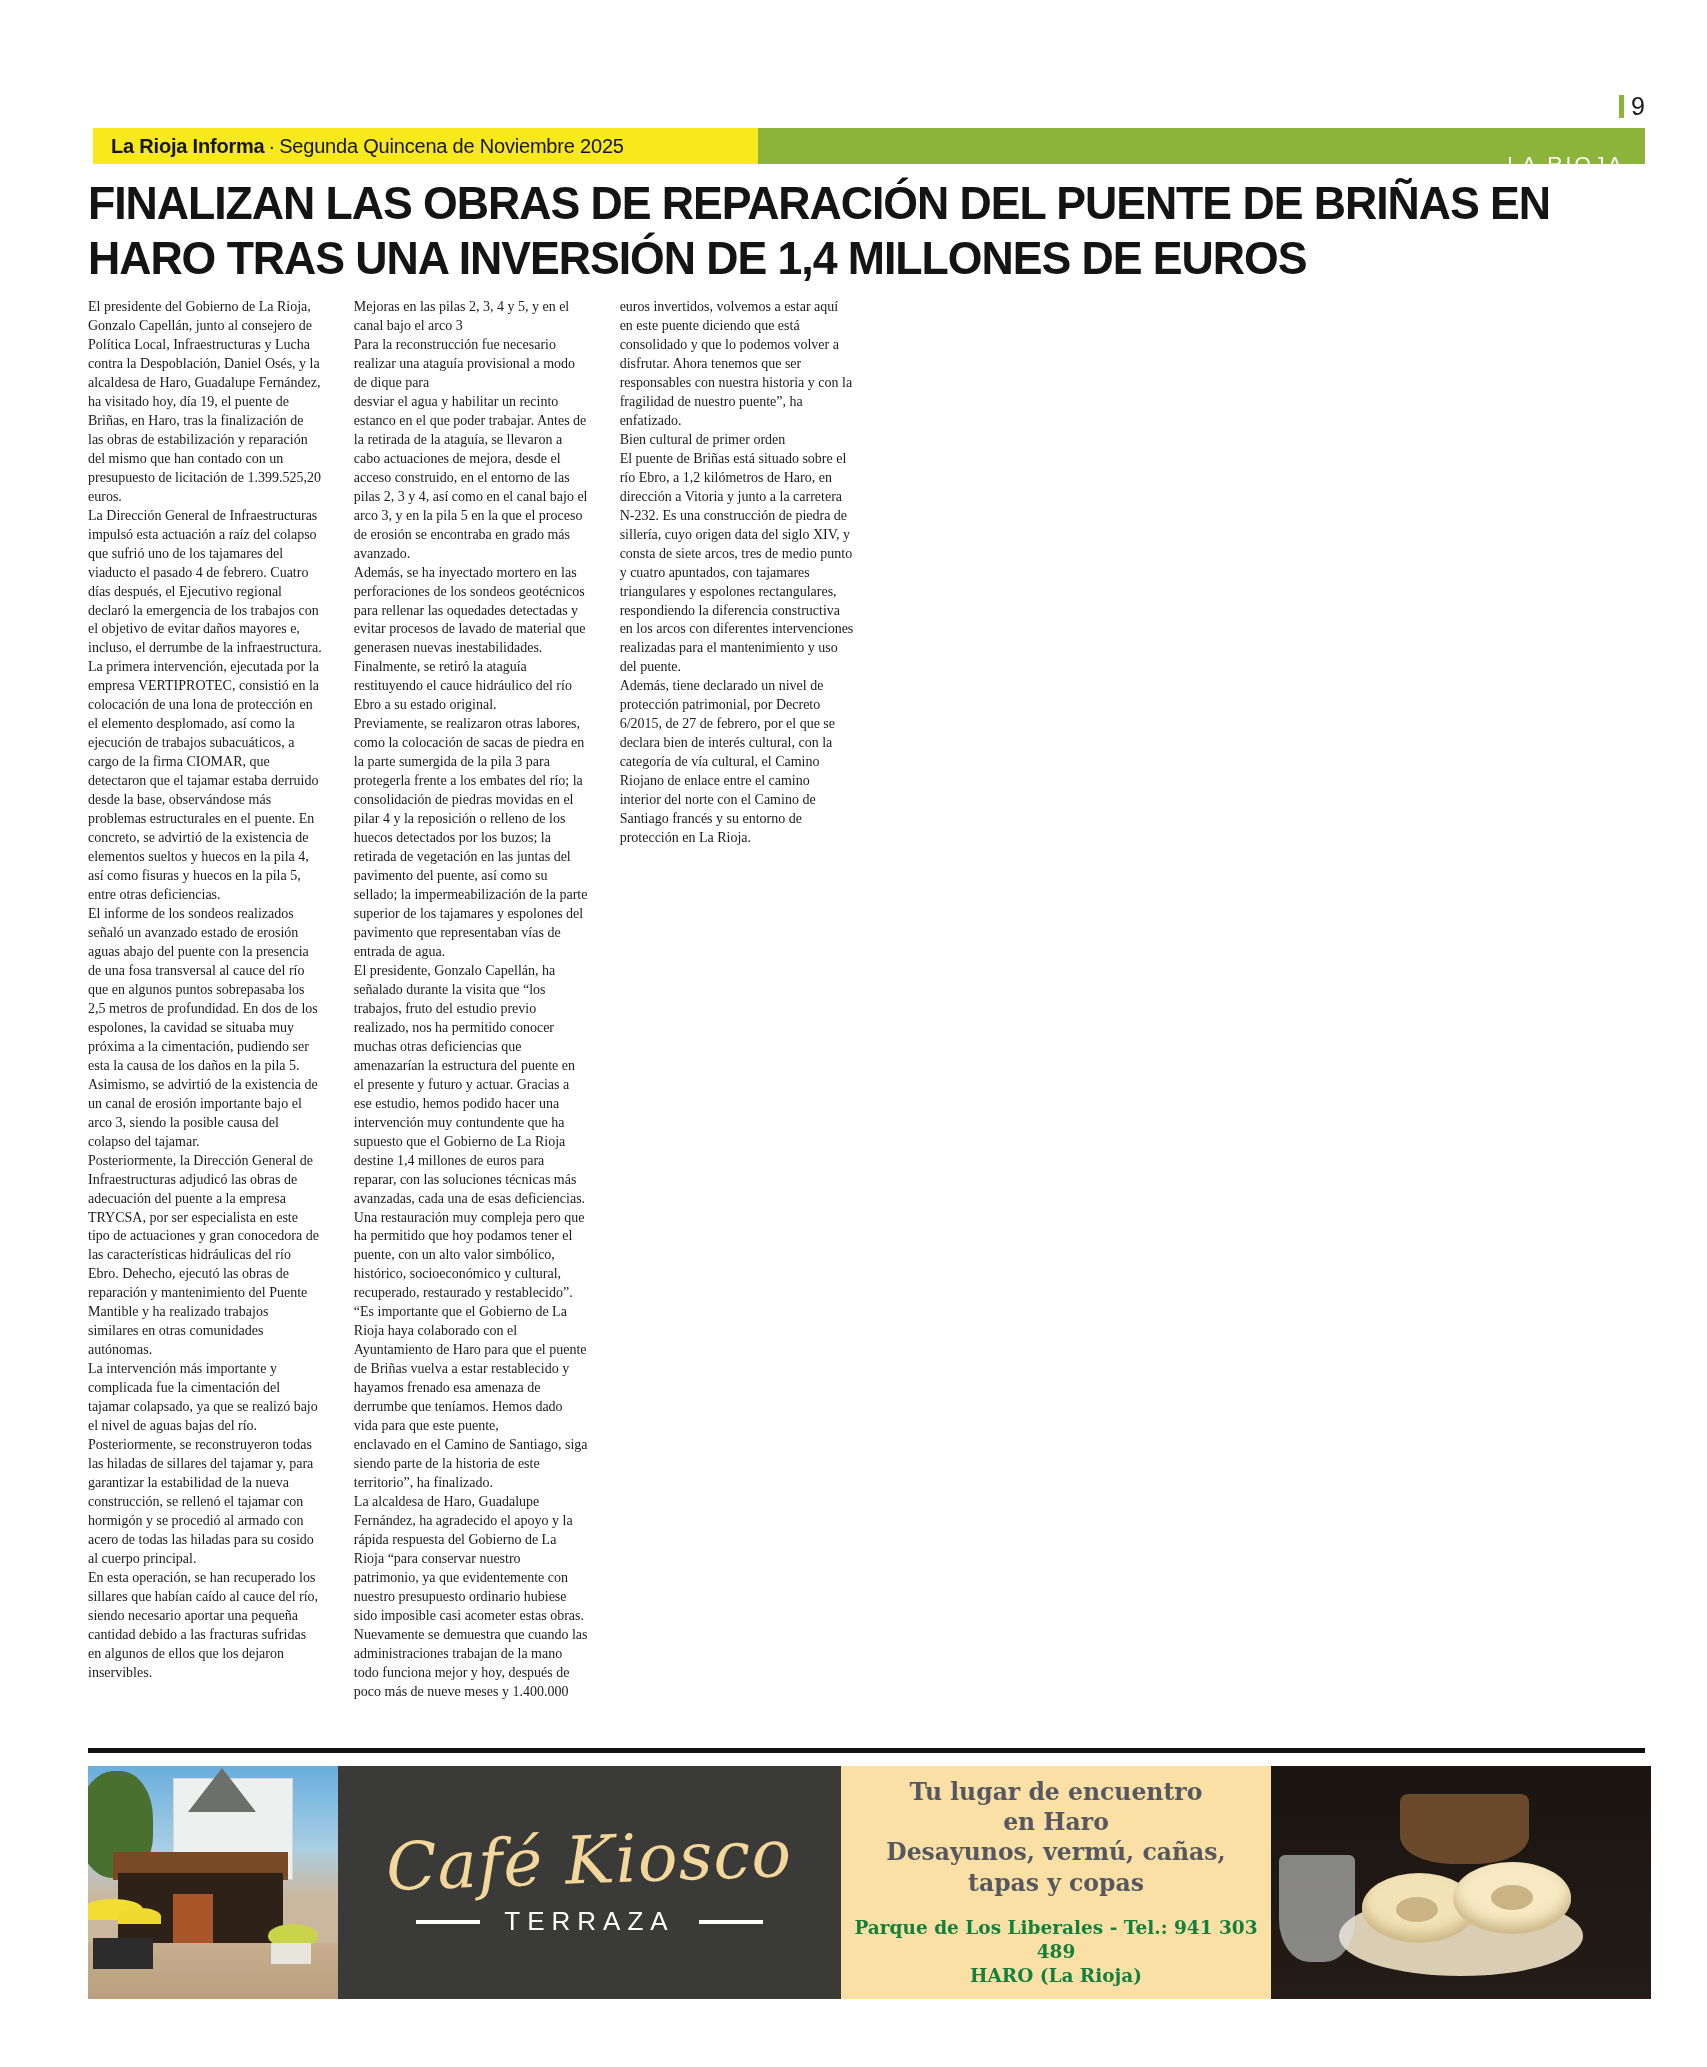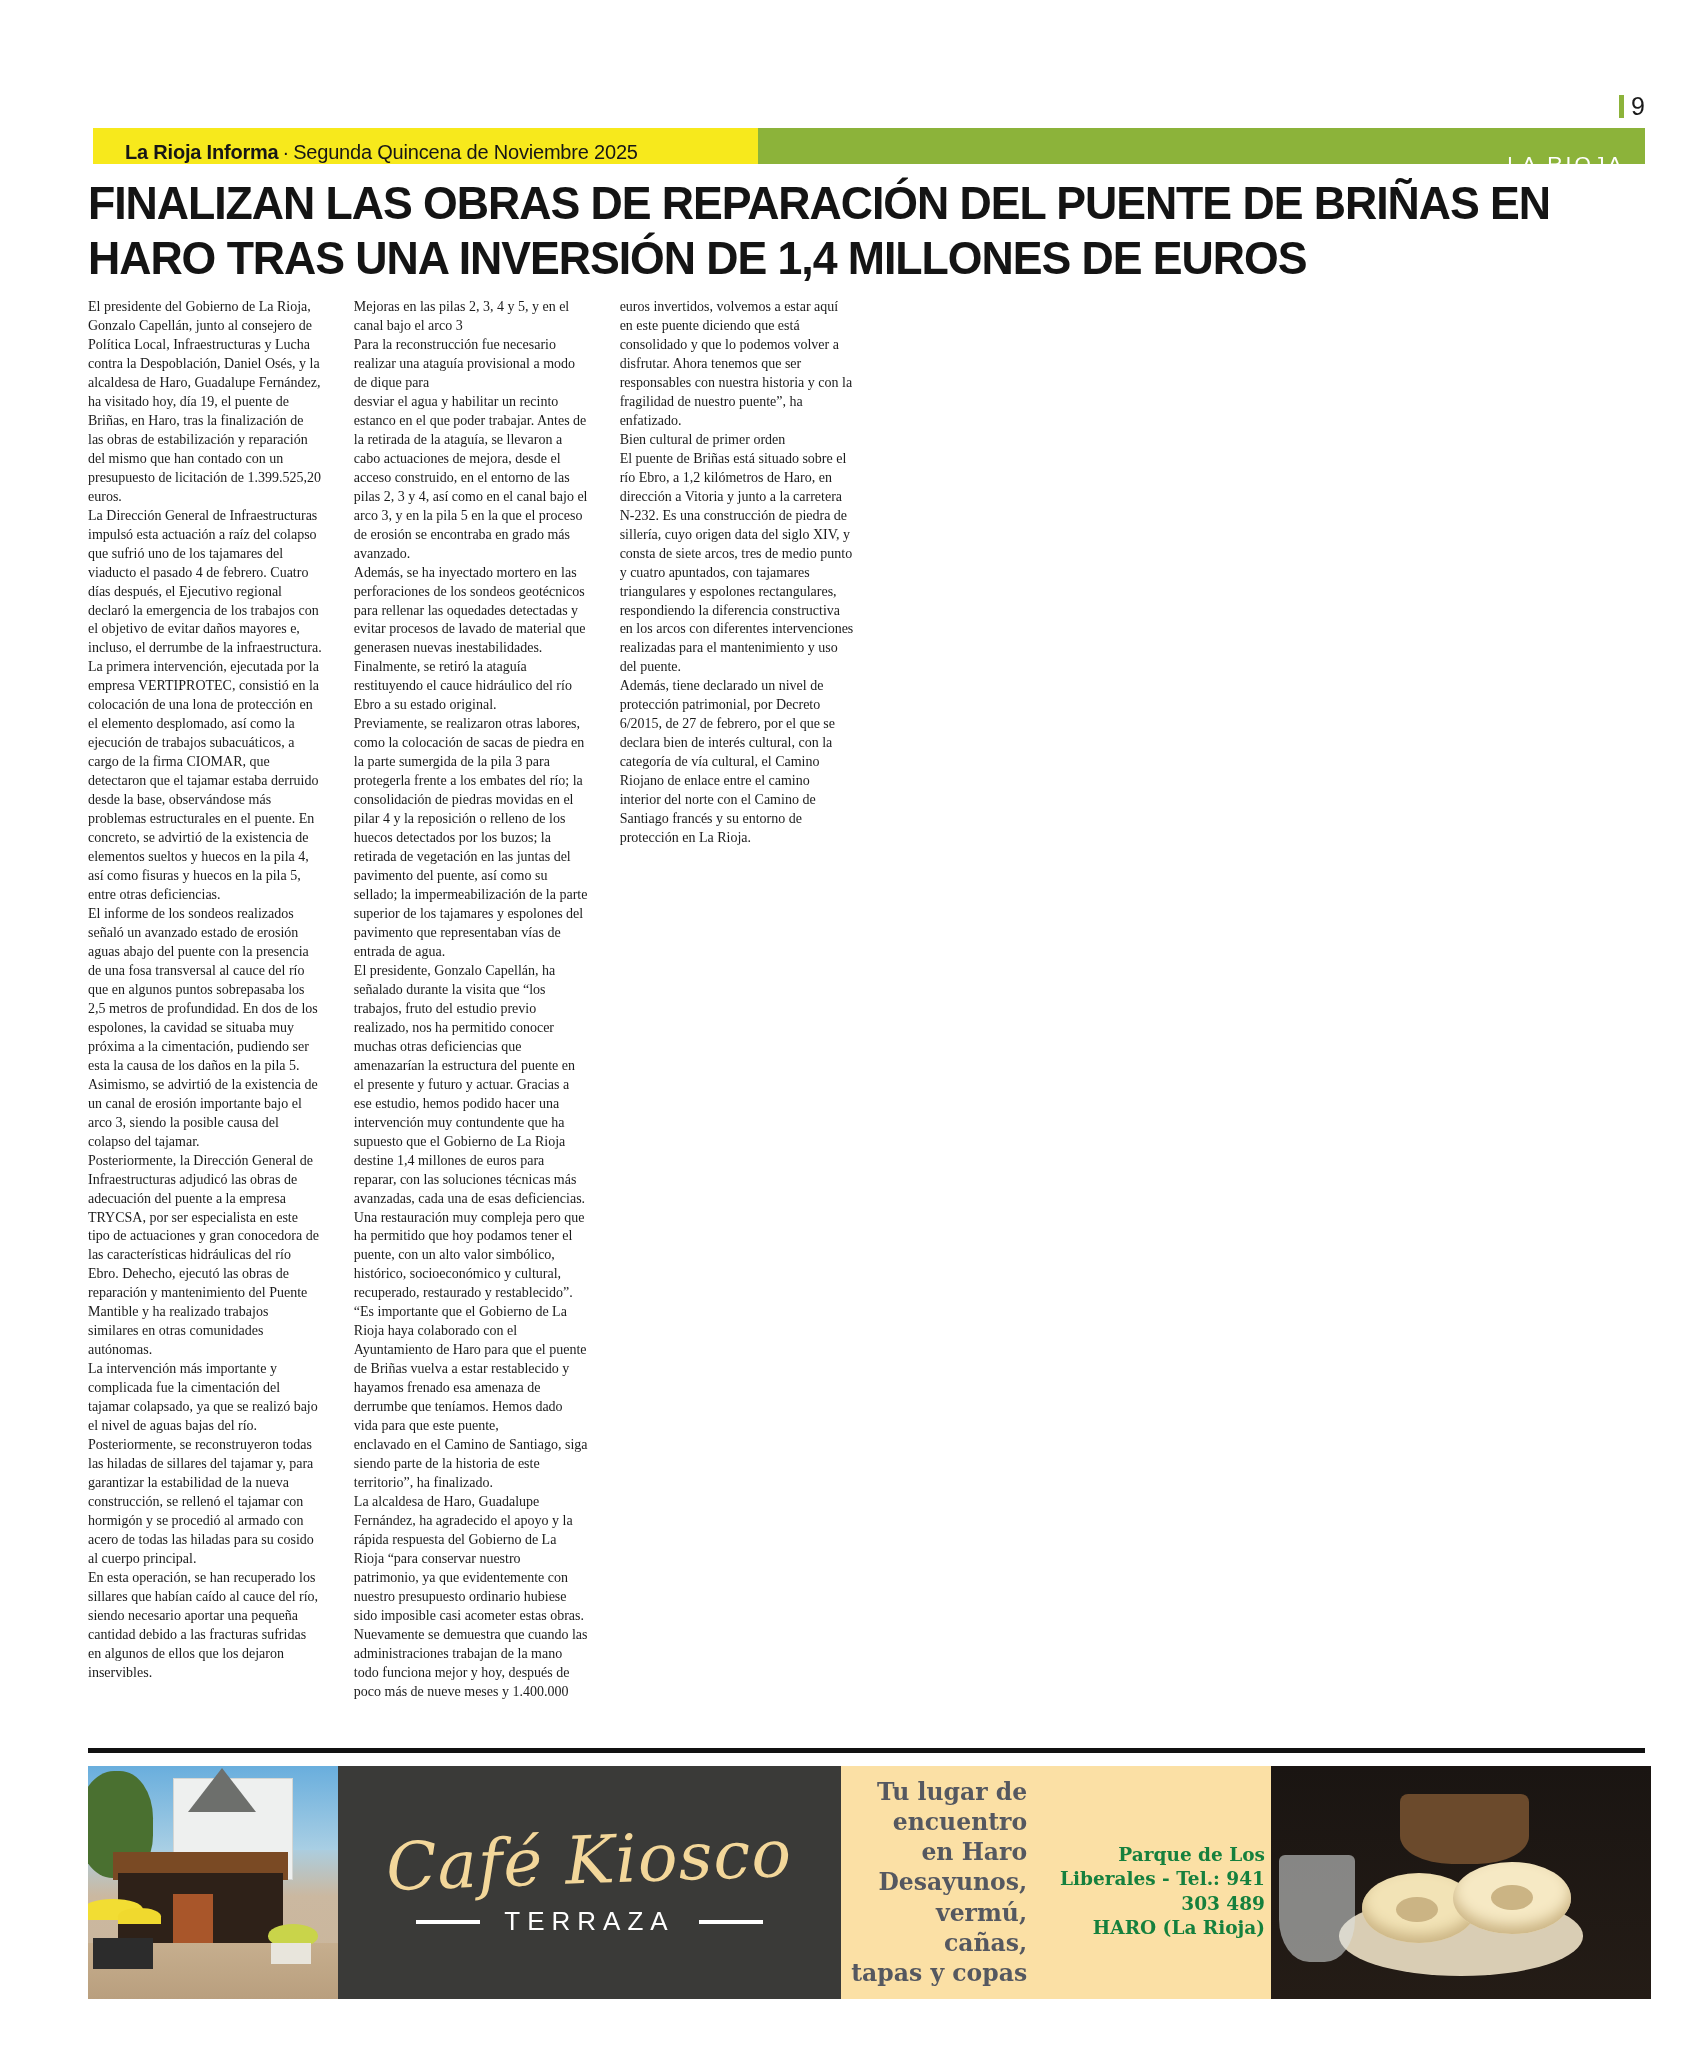--- a/index.html
+++ b/index.html
@@ -42,22 +42,22 @@
     top: 128px;
     left: 93px;
     right: 62px;
     height: 36px;
     display: flex;
   }
   .header-left {
     background: #f7e91c;
     flex: 0 0 665px;
     display: flex;
-    align-items: flex-end;
-    padding-left: 32px;
+    align-items: center;
+    padding-left: 18px;
     white-space: nowrap;
   }
   .hl-bold {
     font-weight: bold;
     font-size: 20px;
     color: #161616;
     letter-spacing: -0.2px;
   }
   .hl-bullet {
     font-size: 20px;
@@ -217,25 +217,25 @@
     font-size: 26px;
     letter-spacing: 7px;
     font-family: "Liberation Sans", sans-serif;
   }
 
   
   .ad-info {
     flex: 0 0 430px;
     background: #fbe0a5;
     display: flex;
-    flex-direction: row;
+    flex-direction: column;
     align-items: center;
     justify-content: center;
     padding: 14px 6px;
-    text-align: right;
+    text-align: center;
   }
   .ad-info-head {
     color: #555860;
     font-family: "DejaVu Serif", serif;
     font-weight: bold;
     font-size: 23.5px;
     line-height: 1.28;
   }
   .ad-info-contact {
     margin-top: 18px;

